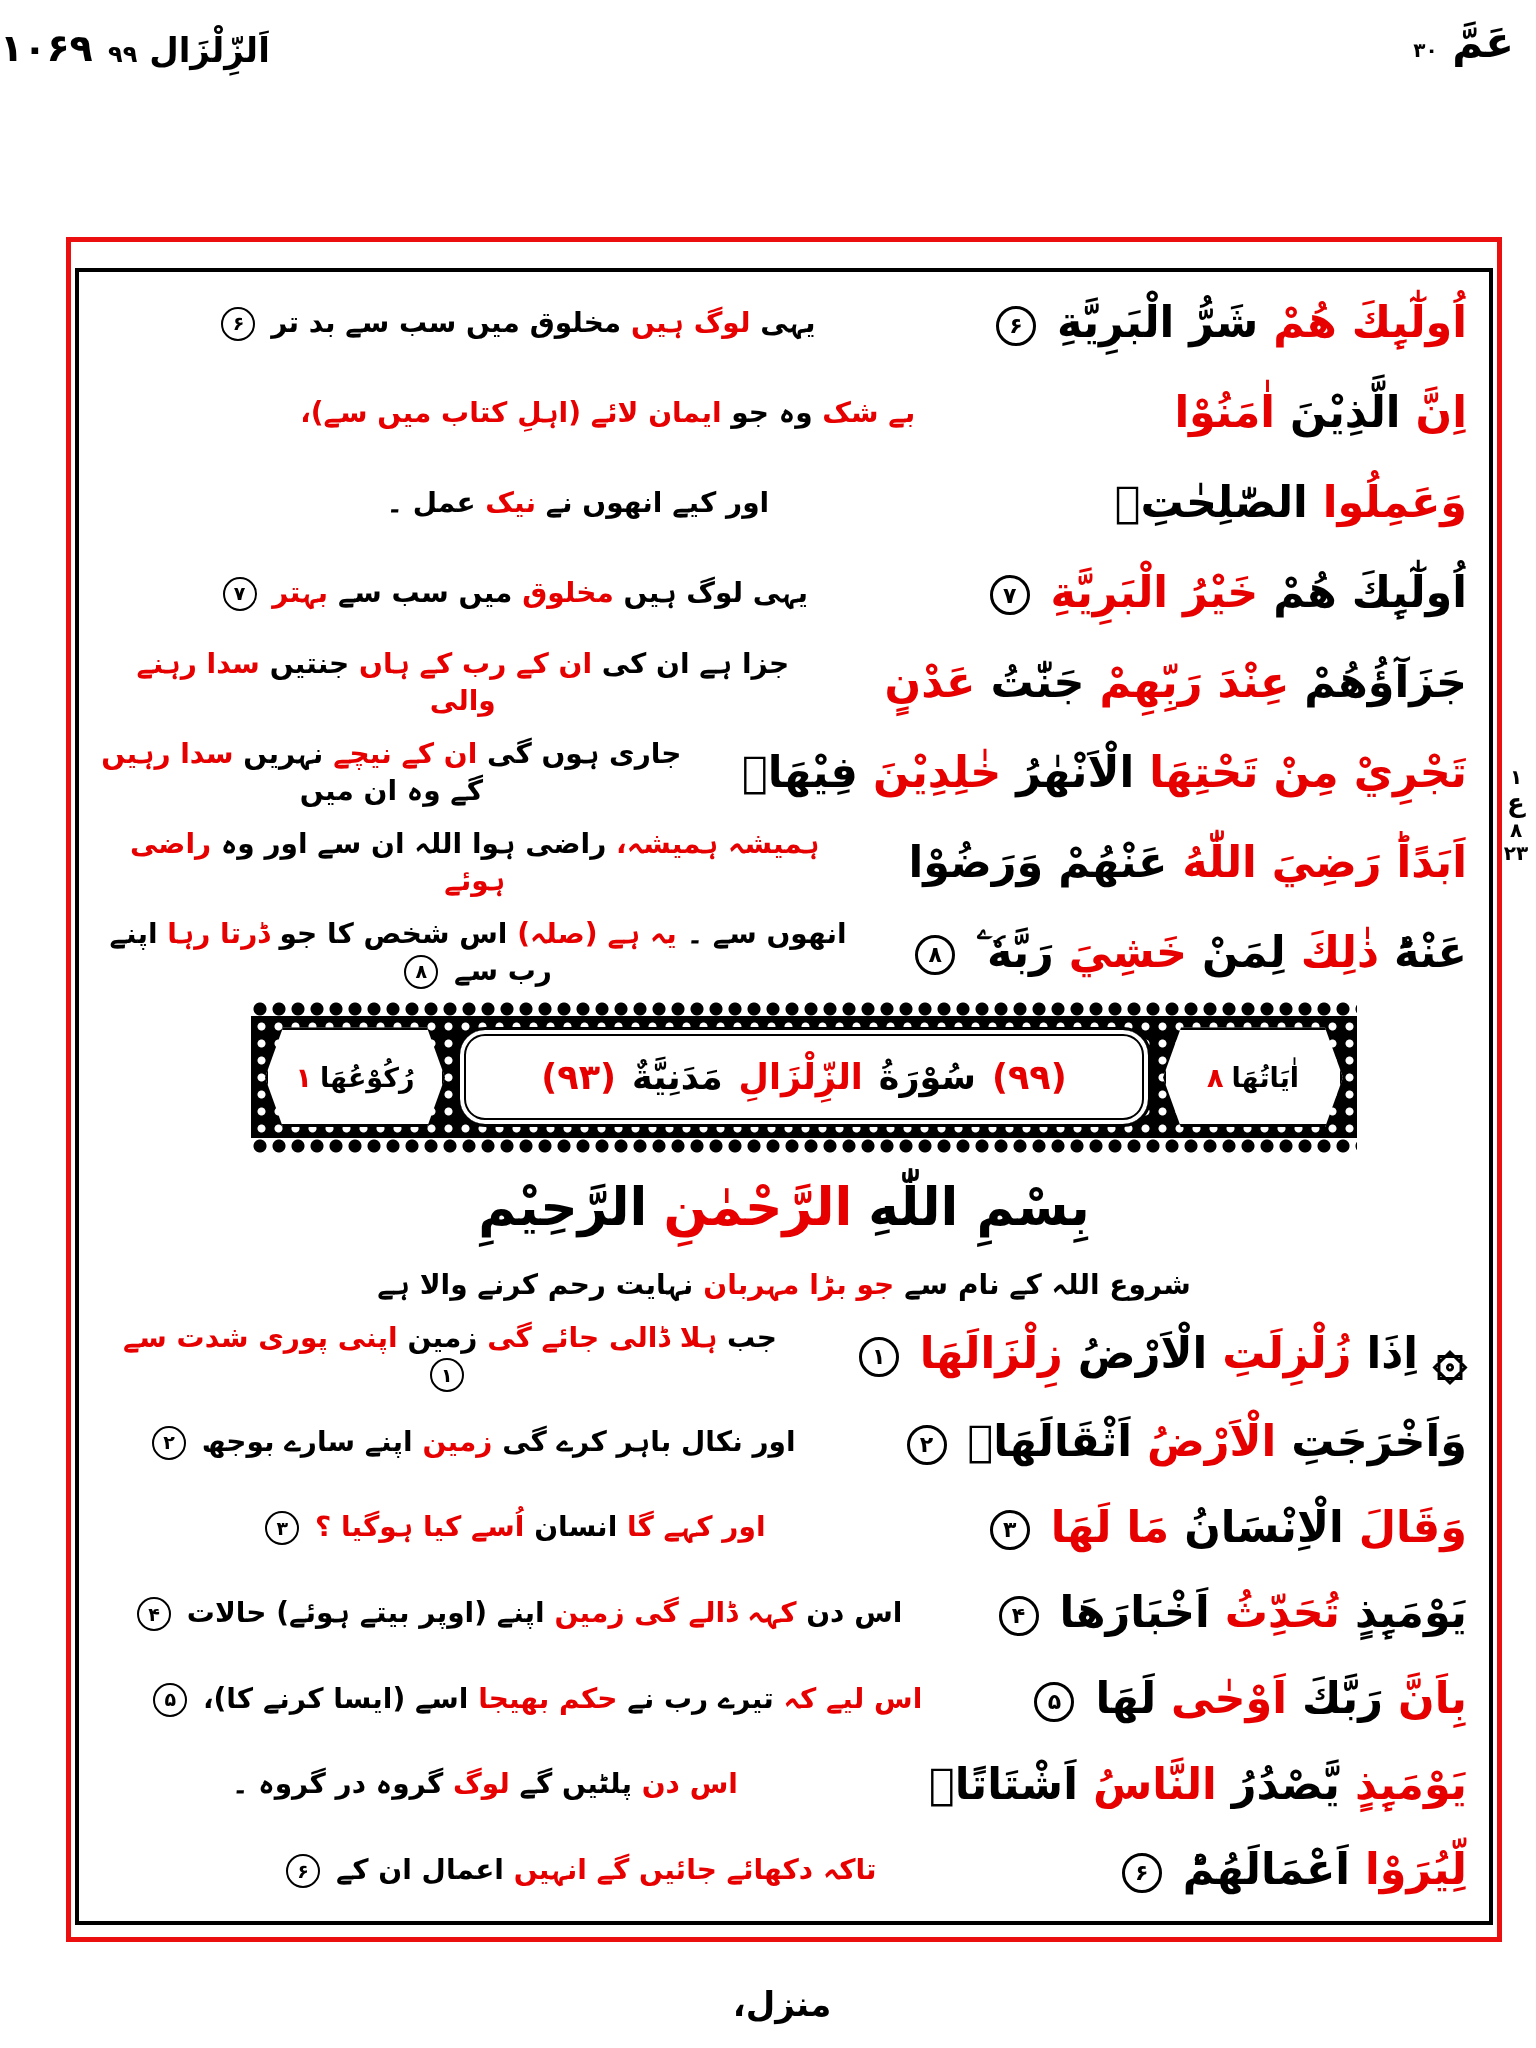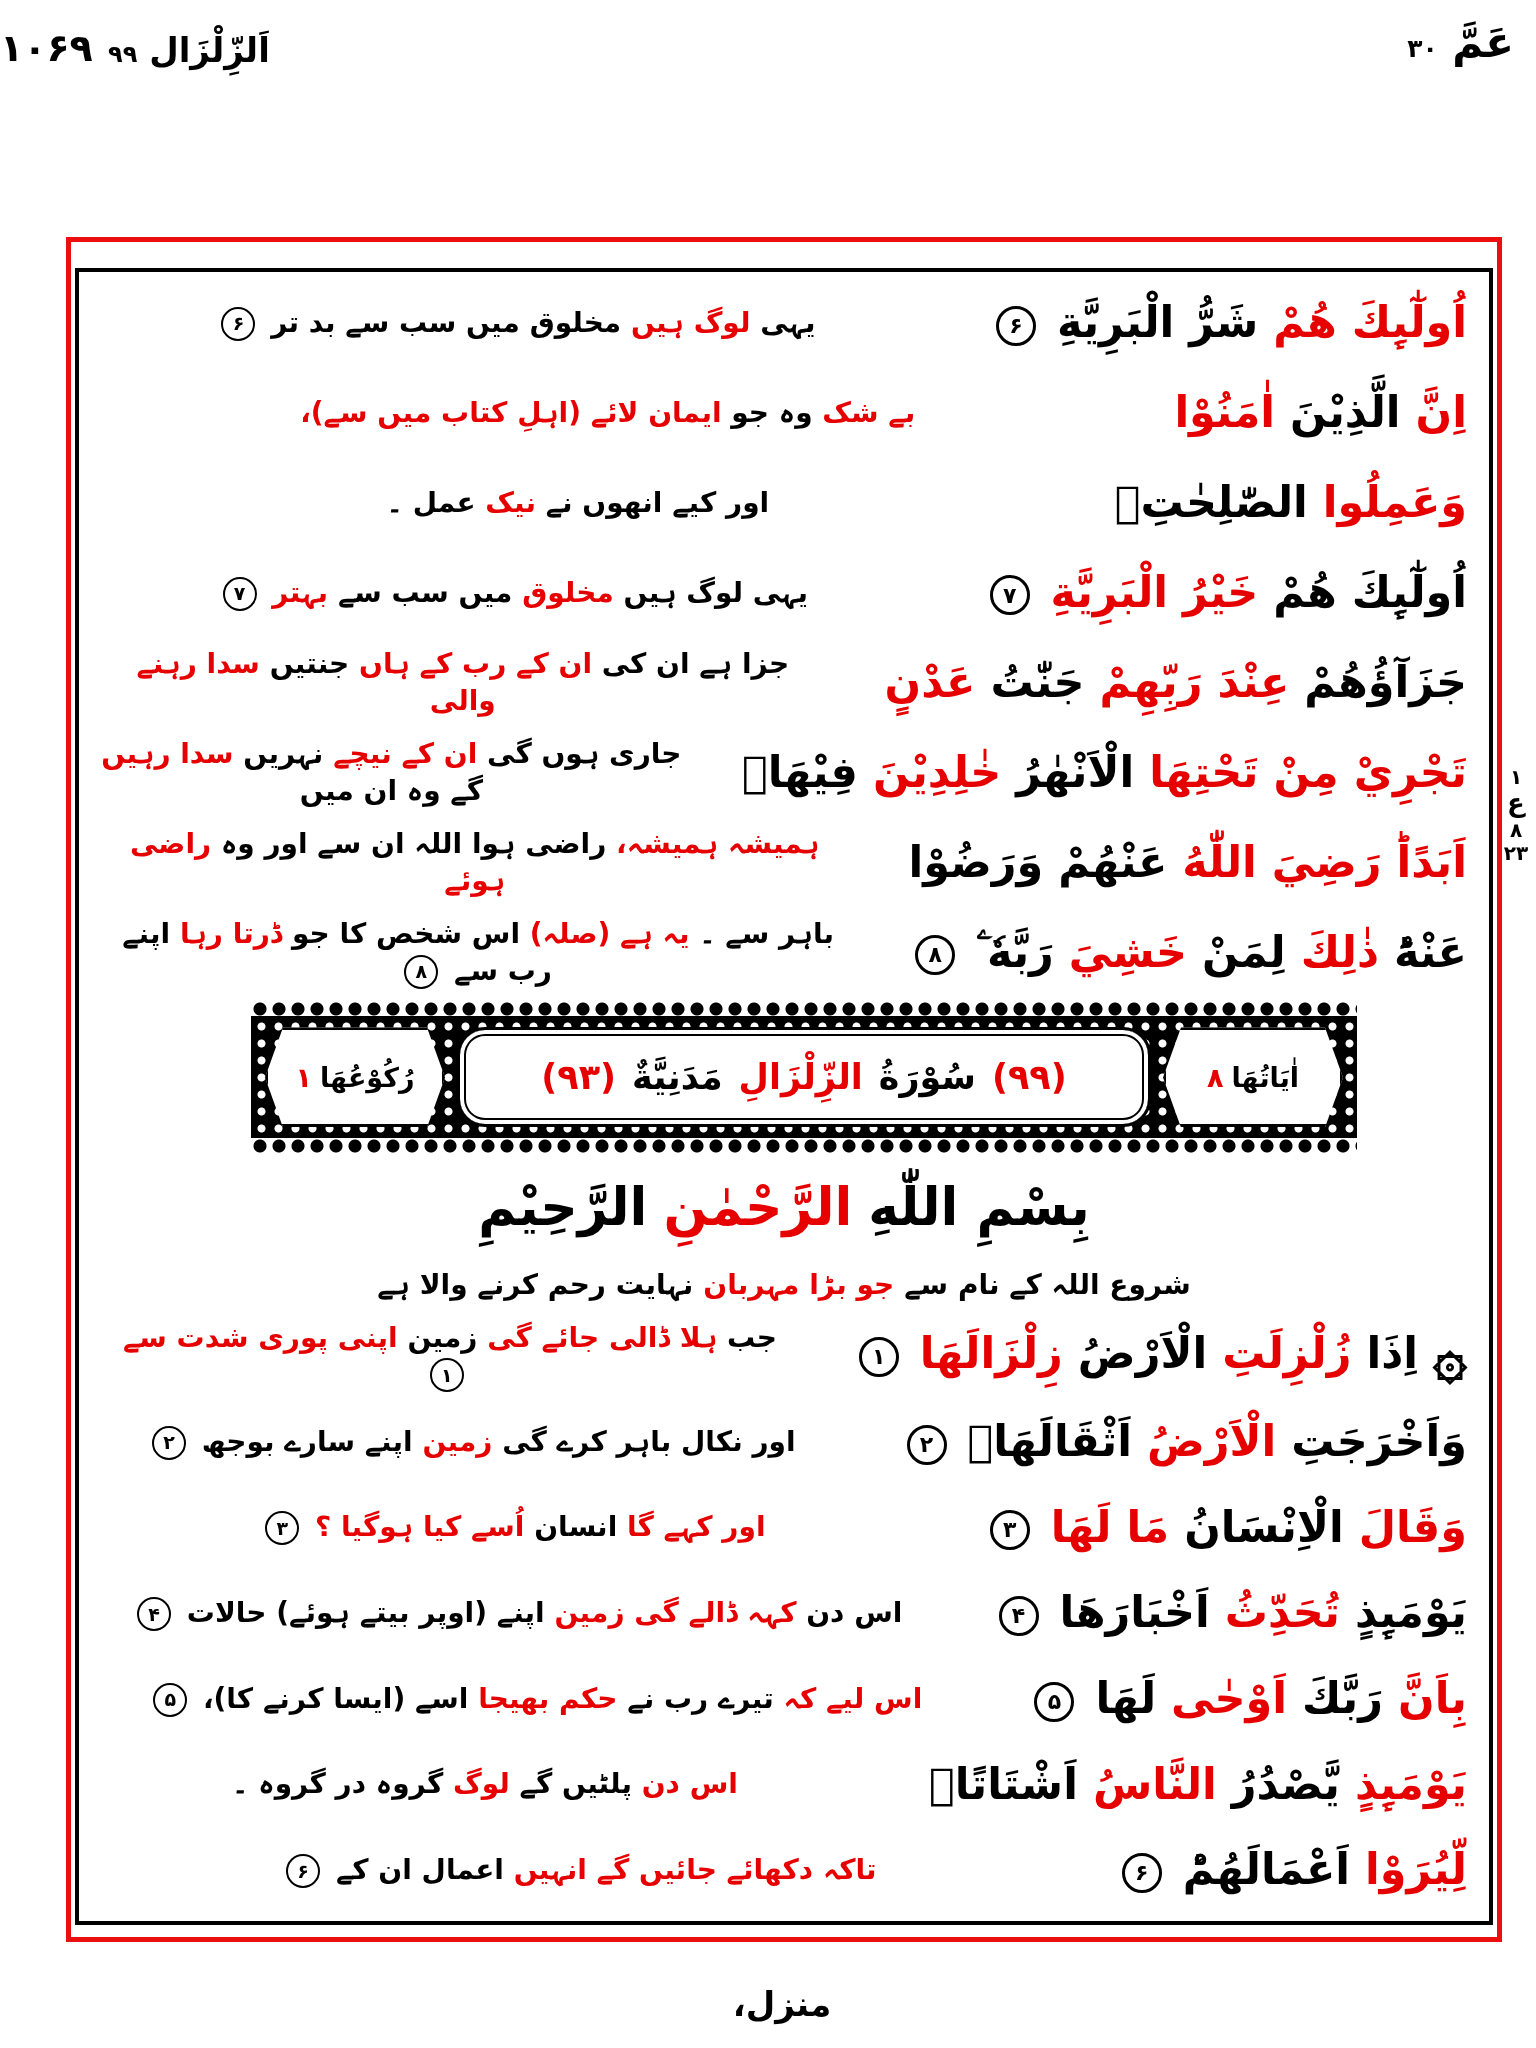--- a/index.html
+++ b/index.html
@@ -10,21 +10,21 @@
     font-family:"DejaVu Sans", sans-serif; color:var(--ink); overflow:hidden;
   }
   .red{ color:var(--red); }
   .blk{ color:var(--ink); }
 
   
   .hdr-left{ position:absolute; top:30px; left:88px; font-size:34px; font-weight:bold; direction:rtl;margin-left:20px; }
   .hdr-left .small-num{ font-size:24px; }
   .hdr-center{ position:absolute; top:26px; left:0; right:0; text-align:left; font-size:38px; font-weight:bold; }
   .hdr-right{ position:absolute; top:18px; right:22px; font-size:42px; font-weight:bold; direction:rtl; }
-  .hdr-right .small-num{ font-size:25px; }
+  .hdr-right .small-num{ font-size:20px; }
 
   
   .frame{
     position:absolute; left:66px; top:237px; width:1436px; height:1705px;
     border:5px solid var(--frame-red); background:#fff;
   }
   .inner{
     position:absolute; top:26px; bottom:12px; left:4px; right:4px;
     border:4px solid #000;
     display:flex; flex-direction:column; padding:6px 22px 8px 22px;
@@ -135,21 +135,21 @@
         <div class="vrow">
           <div class="ar"><span class="red">تَجْرِيْ مِنْ تَحْتِهَا</span> <span class="blk">الْاَنْهٰرُ</span> <span class="red">خٰلِدِيْنَ</span> <span class="blk">فِيْهَاۤ</span> </div>
           <div class="ur"><span class="blk">جاری ہوں گی</span> <span class="red">ان کے نیچے</span> <span class="blk">نہریں</span> <span class="red">سدا رہیں</span> <span class="blk">گے وہ ان میں</span> </div>
         </div>
         <div class="vrow">
           <div class="ar"><span class="red">اَبَدًاؕ رَضِيَ اللّٰهُ</span> <span class="blk">عَنْهُمْ وَرَضُوْا</span> </div>
           <div class="ur"><span class="red">ہمیشہ ہمیشہ،</span> <span class="blk">راضی ہوا اللہ ان سے اور وہ</span> <span class="red">راضی ہوئے</span> </div>
         </div>
         <div class="vrow">
           <div class="ar"><span class="blk">عَنْهُؕ</span> <span class="red">ذٰلِكَ</span> <span class="blk">لِمَنْ</span> <span class="red">خَشِيَ</span> <span class="blk">رَبَّهٗ ۧ</span> <span class="vnum">۸</span> </div>
-          <div class="ur"><span class="blk">باہر سے ۔</span> <span class="red">یہ ہے (صلہ)</span> <span class="blk">اس شخص کا جو</span> <span class="red">ڈرتا رہا</span> <span class="blk">اپنے رب سے</span> <span class="vnum">۸</span> </div>
+          <div class="ur"><span class="blk">انھوں سے ۔</span> <span class="red">یہ ہے (صلہ)</span> <span class="blk">اس شخص کا جو</span> <span class="red">ڈرتا رہا</span> <span class="blk">اپنے رب سے</span> <span class="vnum">۸</span> </div>
         </div>
       </div>
 
     <div class="surah-box">
       <div class="dots"></div>
       <div class="sb-main">
         <div class="cartouche">
             <span class="blk">اٰیَاتُهَا</span> 
             <span class="red">۸</span> 
           </div>

